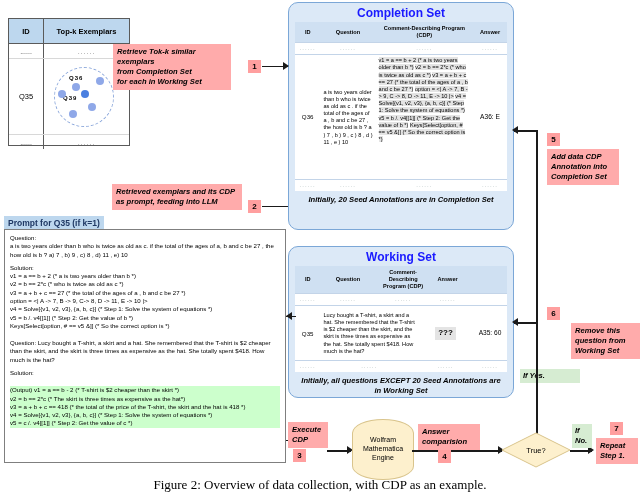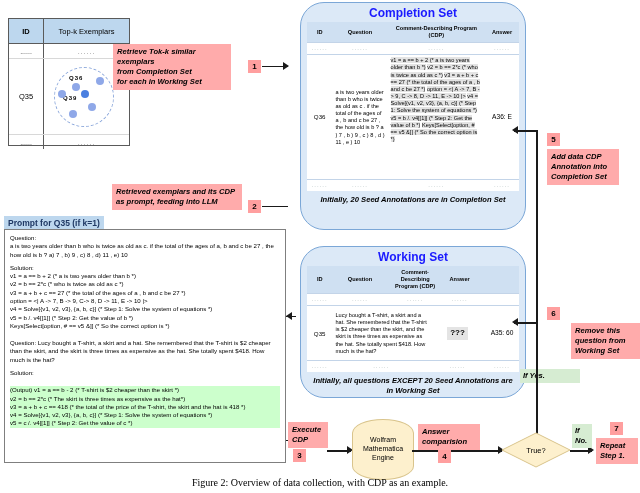--- a/index.html
+++ b/index.html
@@ -6,21 +6,21 @@
   body{
     width:640px;height:493px;position:relative;background:#ffffff;
     font-family:"Liberation Sans",sans-serif;color:#000;overflow:hidden;
   }
   .abs{position:absolute;}
 
   
   #topk-table{left:8px;top:18px;width:122px;height:128px;border:1px solid #5a5a5a;box-sizing:border-box;background:#fff;}
   #topk-head{display:flex;height:24px;background:#bdd7ee;border-bottom:1px solid #5a5a5a;}
   #topk-head .c1{width:34px;display:flex;align-items:center;justify-content:center;font-size:7.5px;font-weight:bold;border-right:1px solid #5a5a5a;}
-  #topk-head .c2{flex:1;display:flex;align-items:center;justify-content:center;font-size:7.5px;font-weight:normal;}
+  #topk-head .c2{flex:1;display:flex;align-items:center;justify-content:center;font-size:7.5px;font-weight:bold;}
   .topk-row{display:flex;}
   .topk-row .c1{width:34px;border-right:1px solid #5a5a5a;display:flex;align-items:center;justify-content:center;font-size:7px;color:#444;}
   .topk-row .c2{flex:1;display:flex;align-items:center;justify-content:center;font-size:7px;color:#888;letter-spacing:1px;}
   .topk-row.r-dots{height:14px;}
   .topk-row.r-mid{height:75px;border-top:1px solid #d8d8d8;border-bottom:1px solid #d8d8d8;position:relative;}
   .topk-row.r-mid .c1{font-size:7.5px;color:#000;}
   .cluster{position:relative;width:100%;height:100%;}
   .cluster .circle{position:absolute;left:10px;top:8px;width:58px;height:58px;border:1px dashed #8faadc;border-radius:50%;}
   .dot{position:absolute;width:8px;height:8px;border-radius:50%;background:#8fa8e8;}
   .dot.hl{background:#4a7fe0;}
@@ -32,42 +32,42 @@
   .greenlbl{background:#d6ecd2;color:#000;font-style:italic;font-weight:bold;font-size:7.6px;line-height:1.3;padding:2px 3px;box-sizing:border-box;}
 
   
   #prompt-tag{left:4px;top:216px;background:#bdd7ee;color:#1f3864;font-weight:bold;font-size:8.5px;padding:2px 4px;}
   #prompt-box{left:4px;top:229px;width:282px;height:234px;border:1px solid #7f7f7f;box-sizing:border-box;background:#fff;padding:4px 5px;font-size:6.1px;line-height:1.36;color:#000;}
   #prompt-box .blk{margin-bottom:5px;}
   #prompt-box .lbl{display:block;}
   .hl-green{background:#ccffcc;}
 
   
-  .setpanel{border:1.5px solid #7ba7d7;border-radius:24px;background:#dce9f7;box-sizing:border-box;overflow:hidden;margin-left:12px;}
+  .setpanel{border:1.5px solid #7ba7d7;border-radius:10px;background:#dce9f7;box-sizing:border-box;overflow:hidden;}
   .settitle{text-align:center;color:#1a1aff;font-weight:bold;font-size:12px;padding:3px 0 2px;}
   .settable{background:#fff;margin:0 6px;border:0;}
   .strow{display:flex;border-bottom:1px solid #c3d4e8;}
   .strow:last-child{border-bottom:none;}
   .sthead{background:#cfe0f2;font-weight:bold;font-size:7.6px;}
   .sthead .cell{display:flex;align-items:center;justify-content:center;text-align:center;padding:3px 1px;}
   .cell{box-sizing:border-box;padding:2px 3px;font-size:5.6px;line-height:1.28;}
   .c-id{width:12%;display:flex;align-items:center;justify-content:center;text-align:center;}
   .c-q{width:26%;display:flex;align-items:center;}
   .c-cdp{width:46%;}
   .c-ans{width:16%;display:flex;align-items:center;justify-content:center;text-align:center;}
   .dots{color:#9aa;letter-spacing:1px;font-size:6px;text-align:center;display:flex;align-items:center;justify-content:center;}
   .cdp-hl{background:#e4e4e4;}
   .qqq{background:#e4e4e4;font-size:8px;font-weight:bold;padding:1px 3px;}
   .setfoot{text-align:center;font-style:italic;font-weight:bold;font-size:7.6px;line-height:1.3;padding:4px 10px 6px;color:#000;}
 
   
   .cyl{position:absolute;background:#fdf0cd;border:1px solid #d9c48c;border-radius:50%/14px;display:flex;align-items:center;justify-content:center;text-align:center;font-size:7px;line-height:1.25;}
   .diamond-wrap{position:absolute;}
   .line{position:absolute;background:#1a1a1a;}
-  .caption{position:absolute;left:0;width:640px;text-align:center;font-family:"Liberation Serif",serif;font-size:10px;color:#000;}
+  .caption{position:absolute;left:0;width:640px;text-align:center;font-family:"Liberation Serif",serif;font-size:13px;color:#000;}
 </style>
 </head>
 <body>
 
 <div class="abs" id="topk-table">
   <div id="topk-head">
     <div class="c1">ID</div>
     <div class="c2">Top-k Exemplars</div>
   </div>
   <div class="topk-row r-dots">

